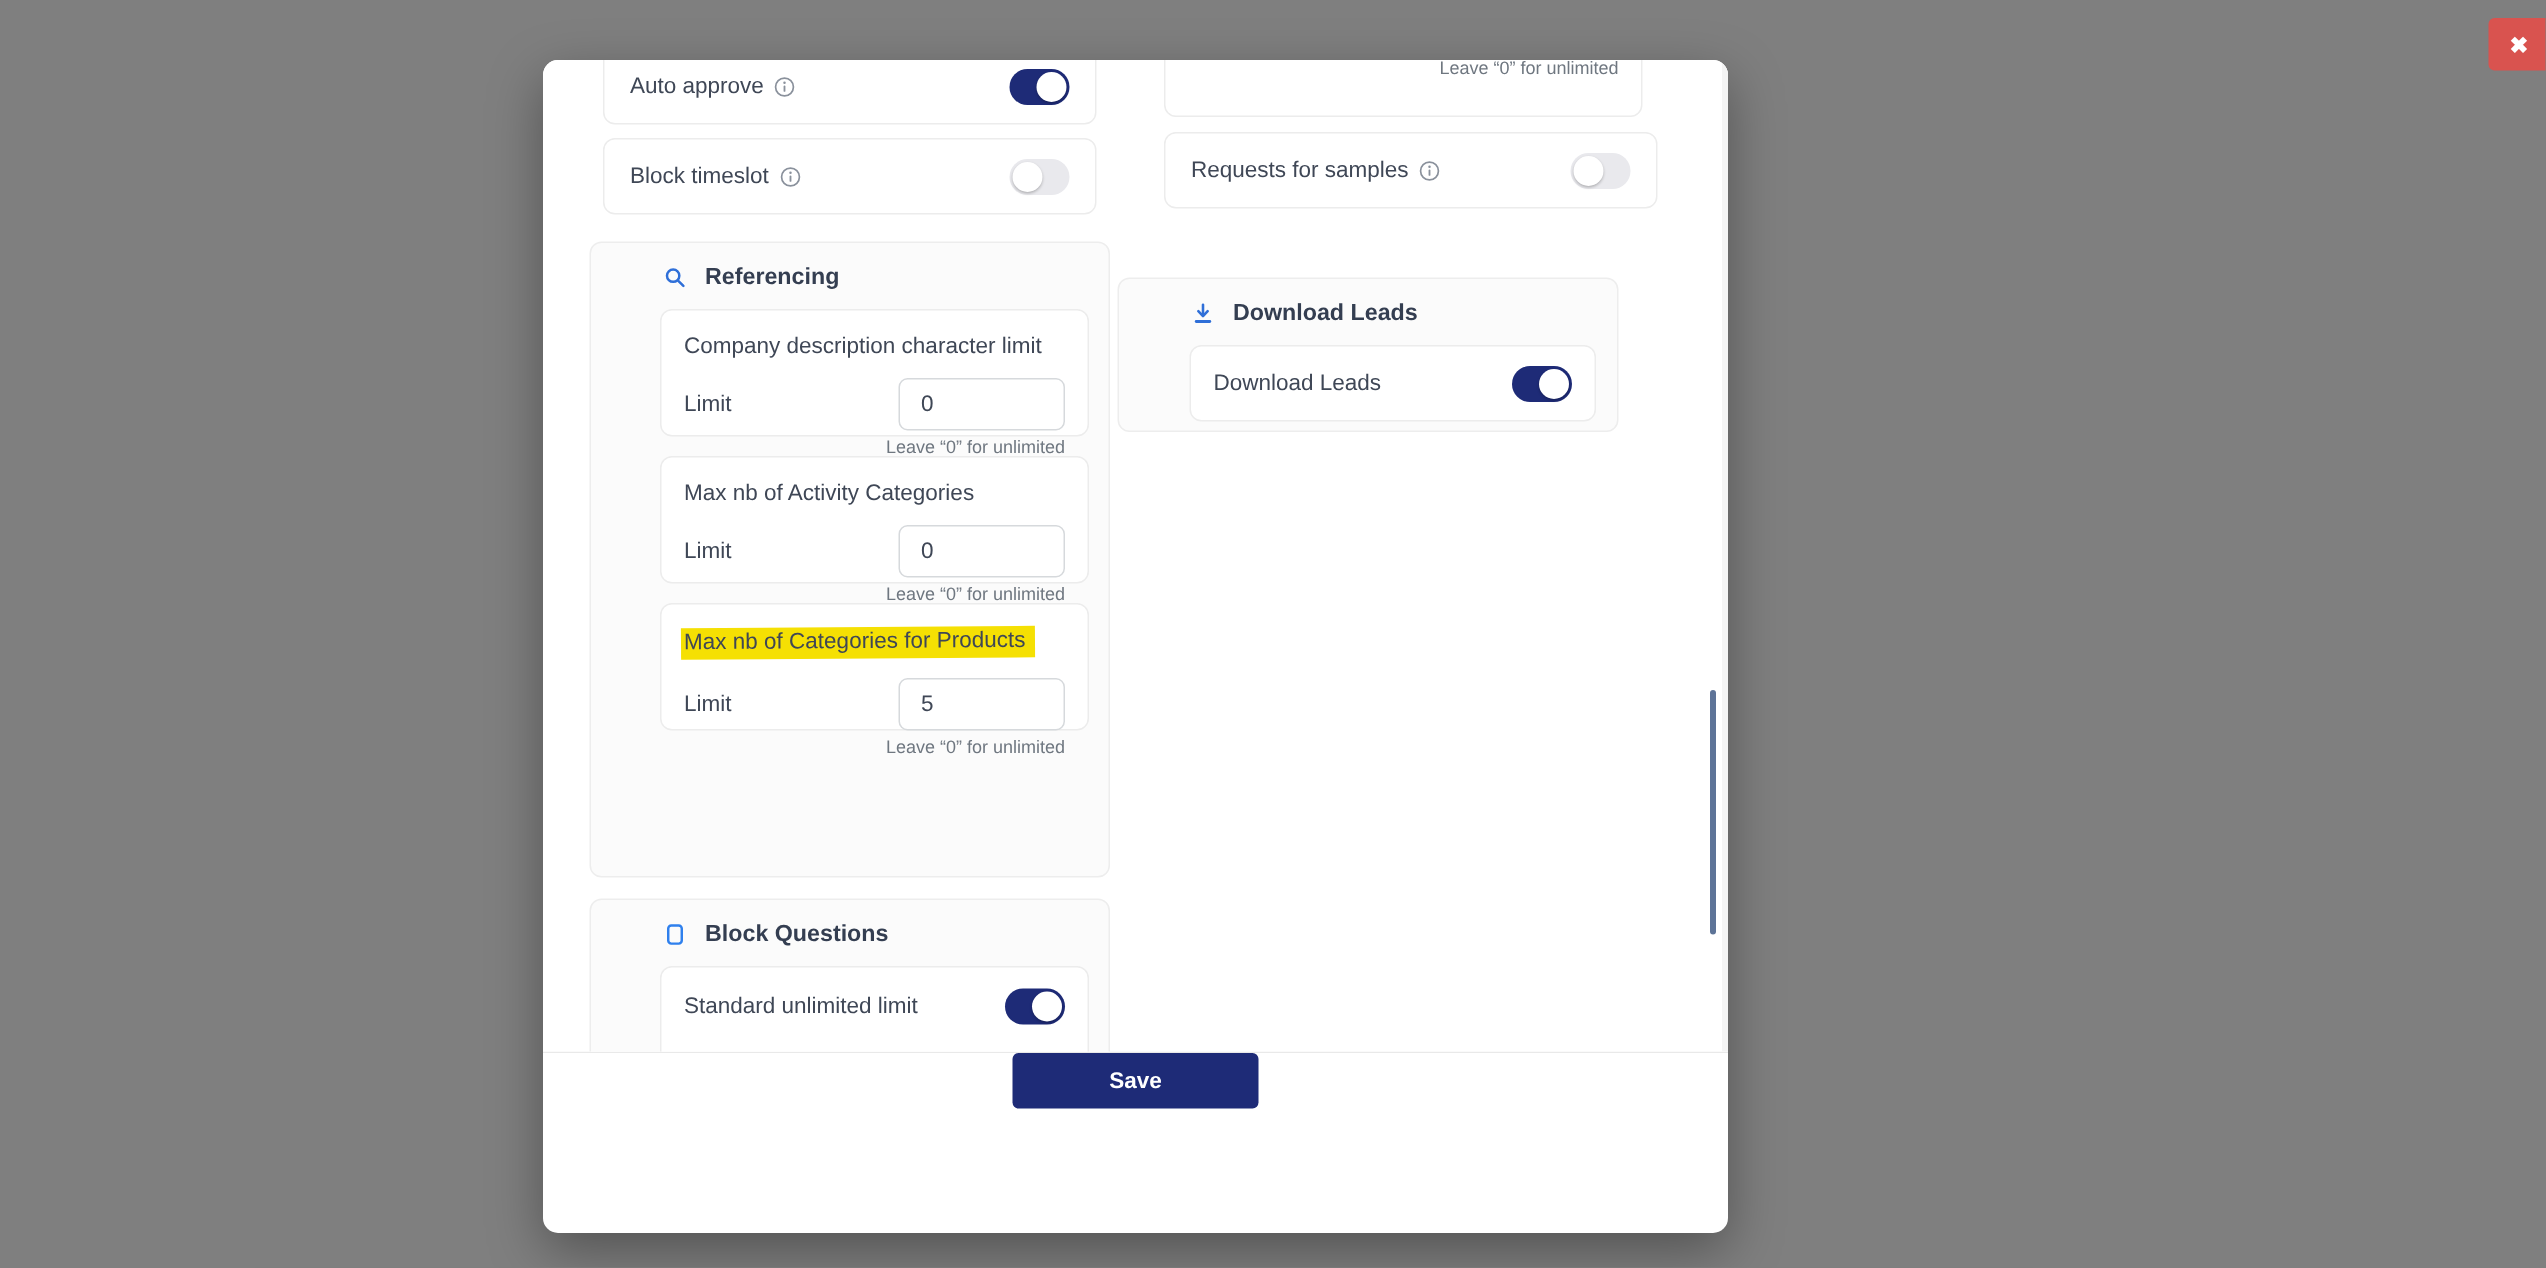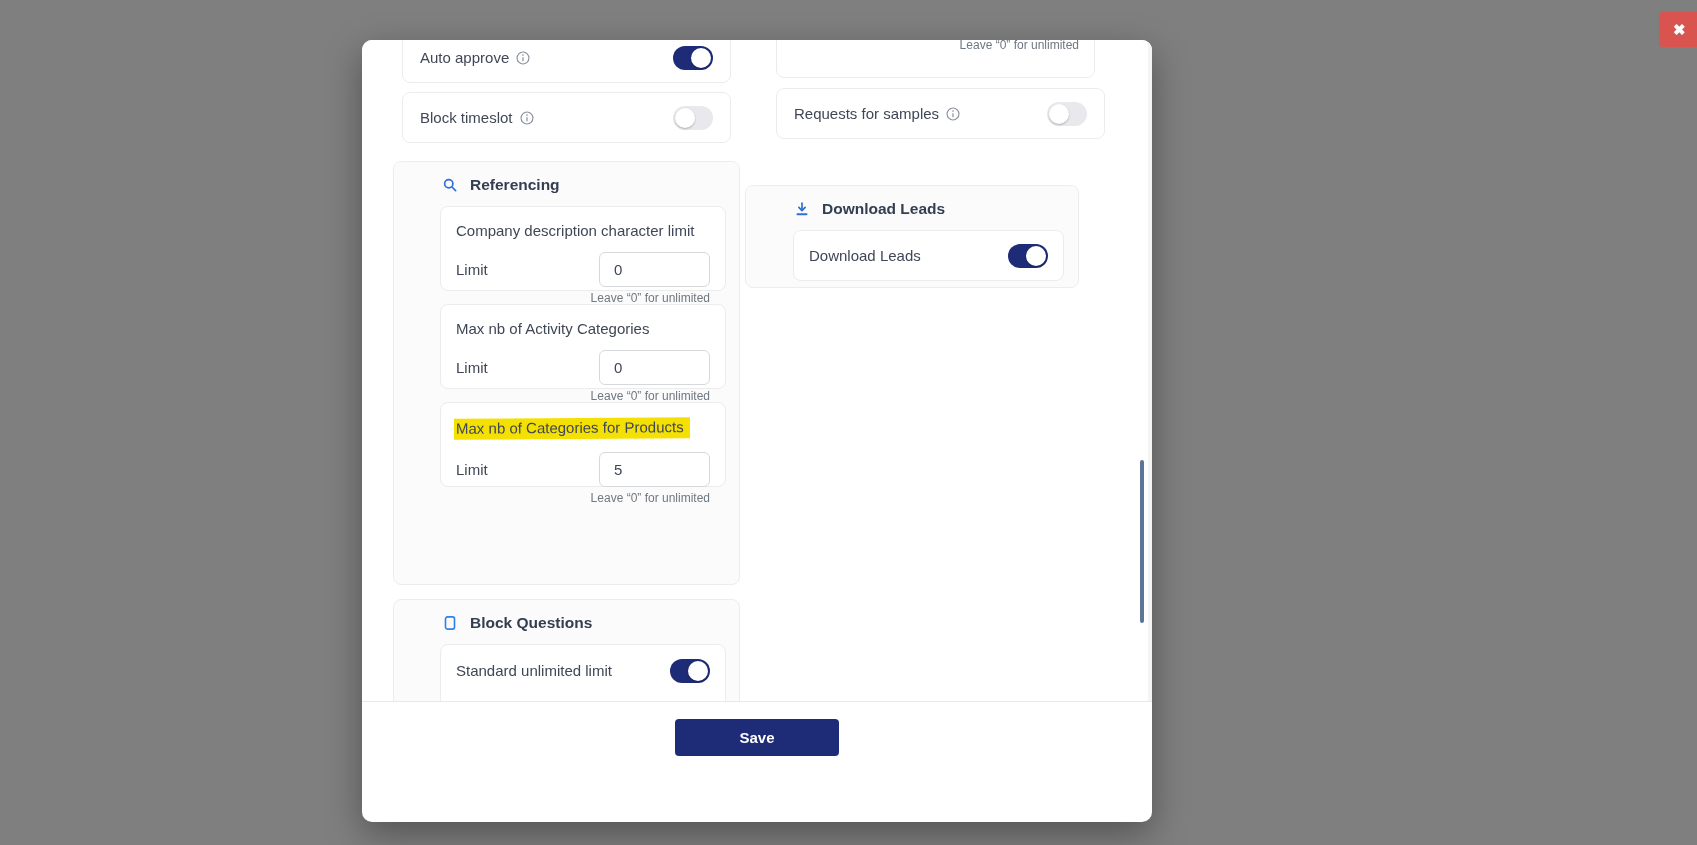--- a/index.html
+++ b/index.html
@@ -25,21 +25,21 @@
   .modal-header {
     height:64px; background:#1e2b77; display:flex; align-items:center;
     padding-left:23px;
   }
   .modal-title { color:#fff; font-size:17px; font-weight:bold; }
   .modal-body {
     position:relative; height:661px; background:#fff; overflow:hidden;
   }
   .modal-footer {
     height:71px; border-top:1px solid #e9e9e9; background:#fff;
-    display:flex; align-items:center; justify-content:center;
+    display:flex; justify-content:center;
   }
   .save-btn {
     width:164px; height:37px; background:#1e2b77; color:#fff;
     border:none; border-radius:4px; font-size:15px; font-weight:bold;
     font-family:"Liberation Sans", sans-serif; cursor:pointer;
   }
   .card {
     position:absolute; background:#fff;
     border:1px solid #ececec; border-radius:8px;
   }

